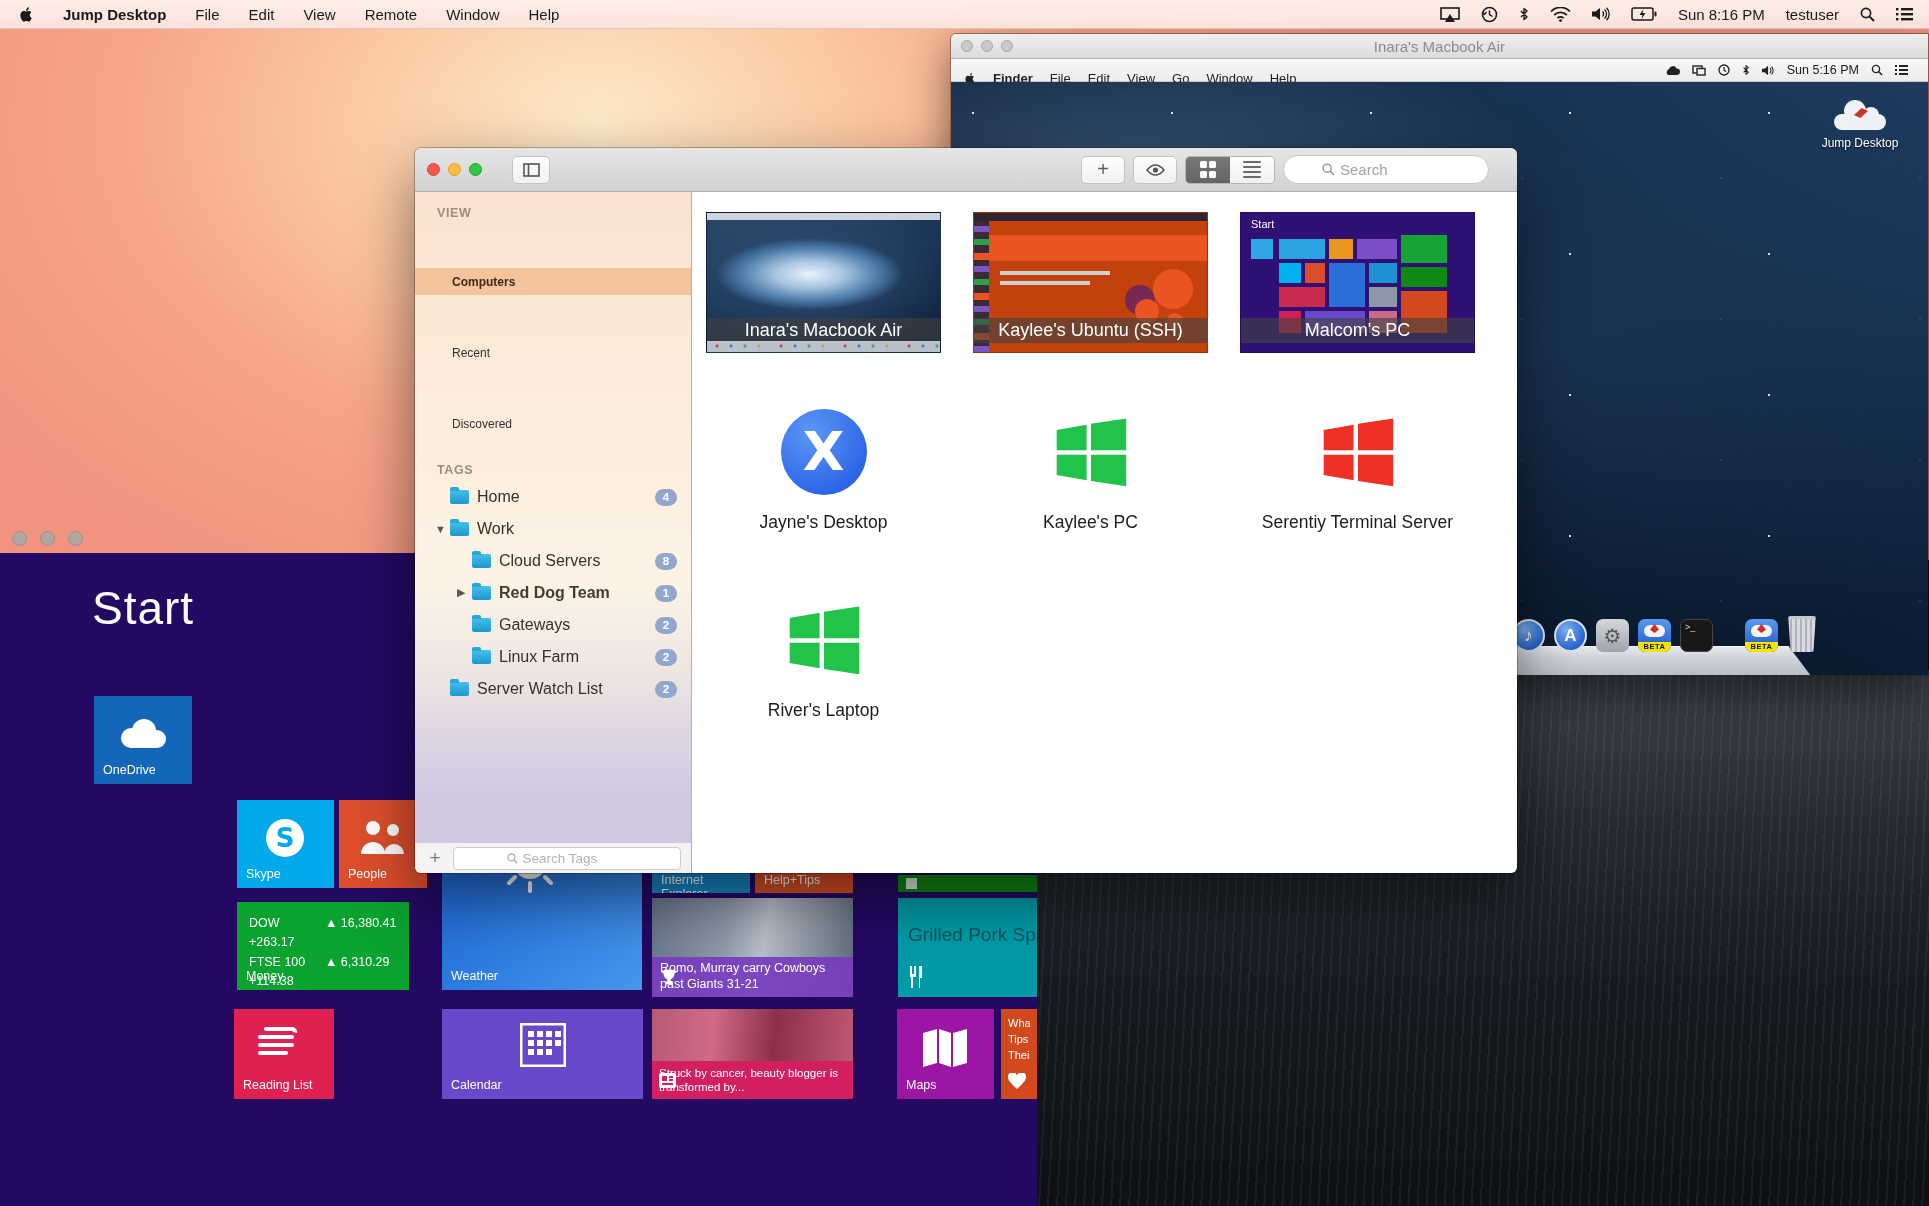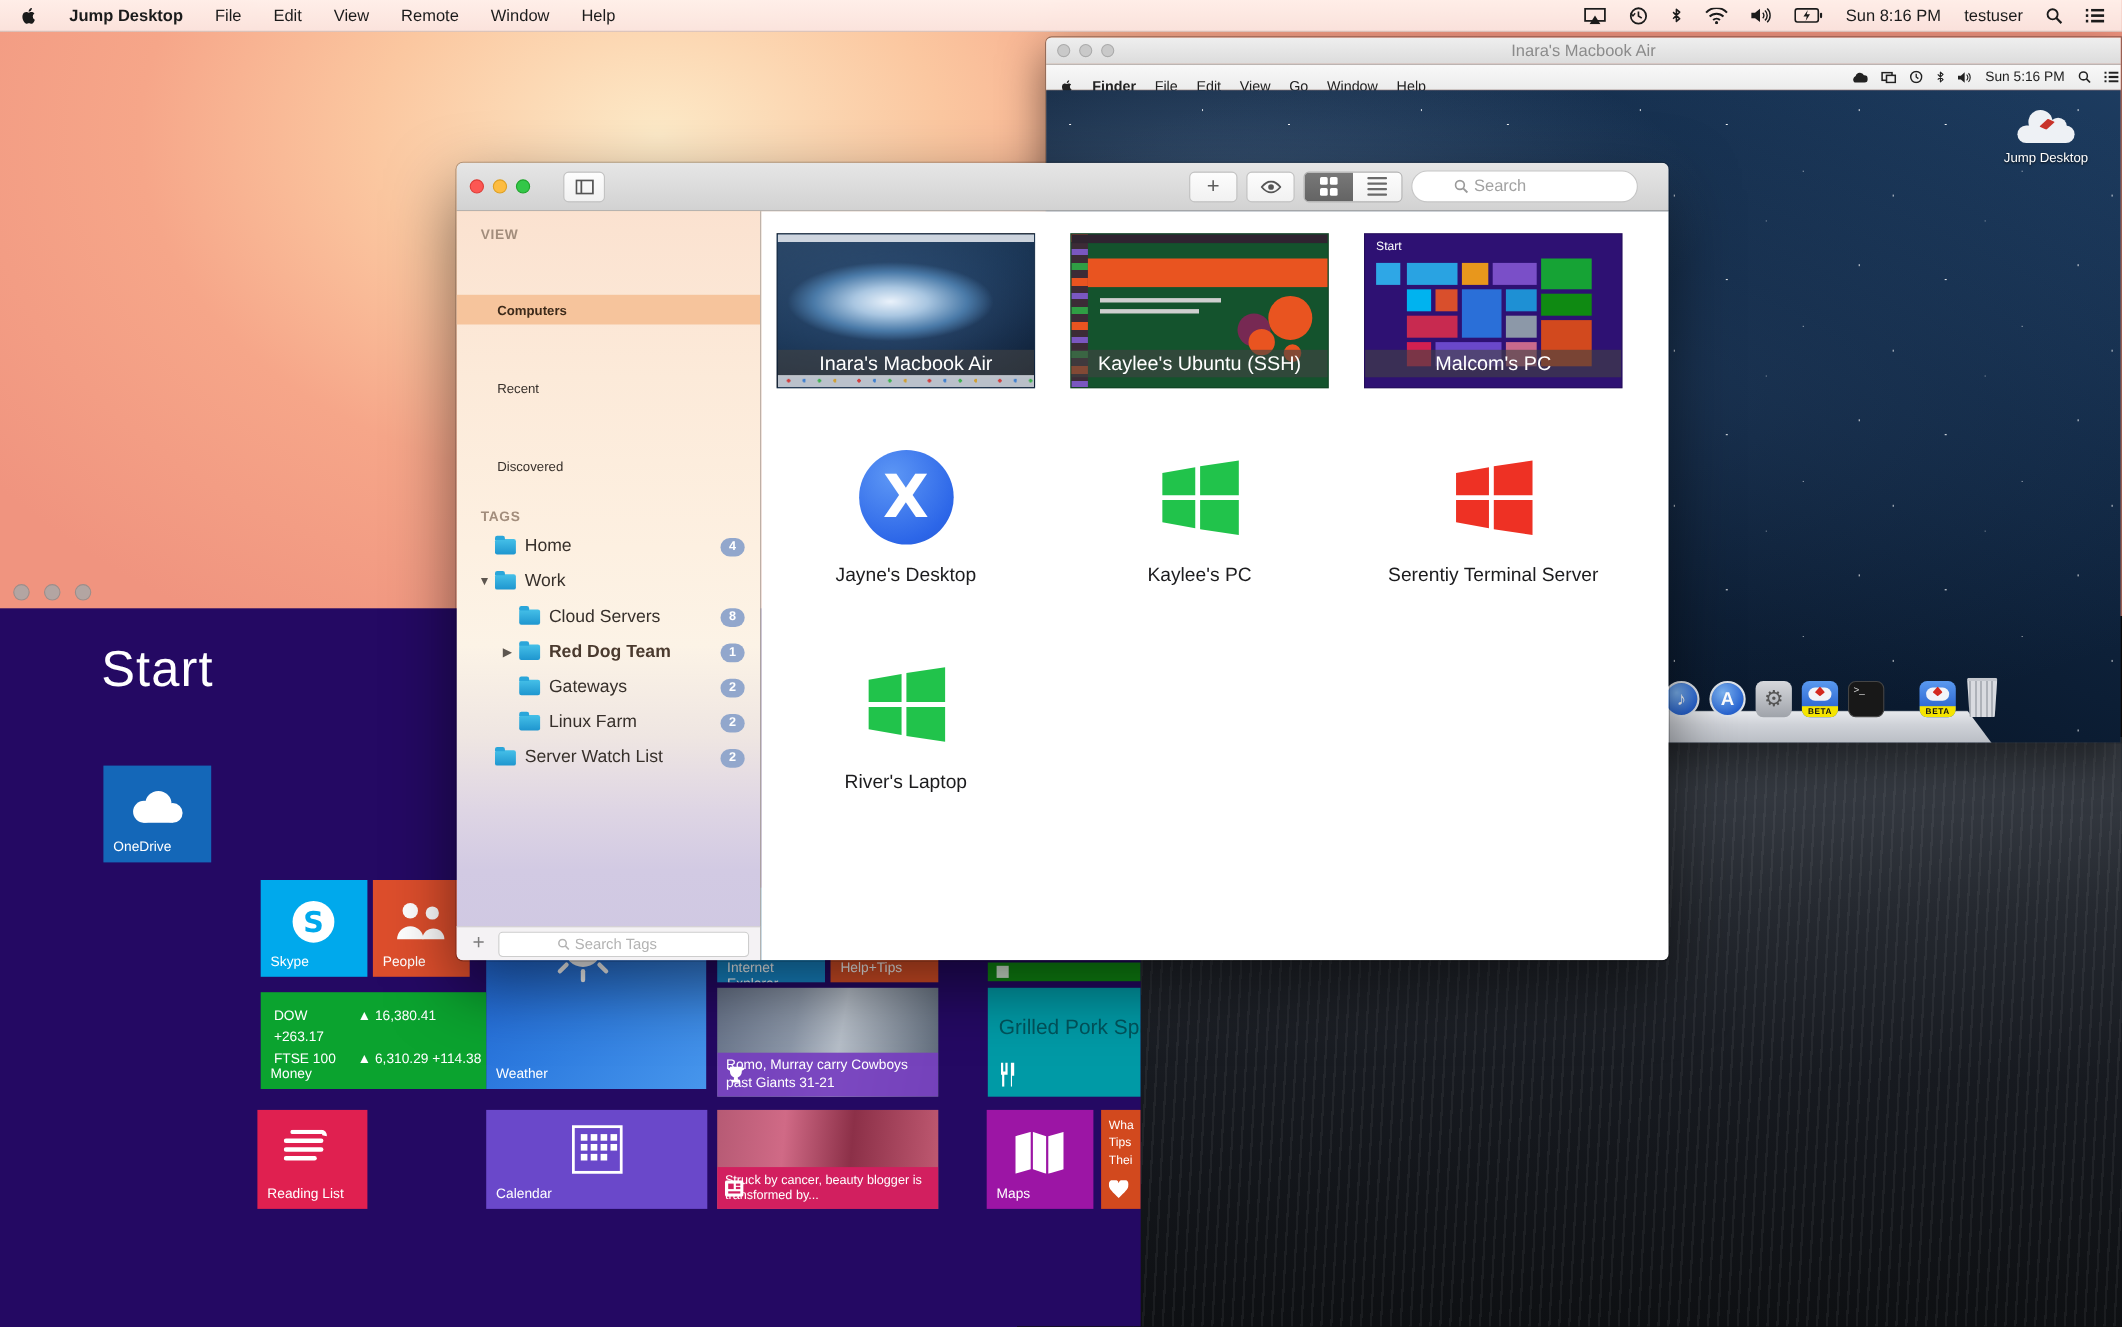--- a/index.html
+++ b/index.html
@@ -35,21 +35,21 @@
   .ss-title { position:absolute; left:92px; top:28px; font-size:46px; font-weight:300; letter-spacing:1px; }
   .tile { position:absolute; overflow:hidden; }
   .tile .t-label { position:absolute; left:9px; bottom:7px; font-size:12.5px; }
   .tile svg { position:absolute; }
   .t-onedrive { left:94px;  top:143px; width:98px;  height:88px; background:#1467b8; }
   .t-mail     { left:237px; top:143px; width:175px; height:88px; background:#2b9fe0; }
   .t-skype    { left:237px; top:247px; width:97px;  height:88px; background:#00a9ec; }
   .t-people   { left:339px; top:247px; width:88px;  height:88px; background:#dd4e2c; }
   .t-weather  { left:442px; top:247px; width:200px; height:190px;
                 background:linear-gradient(135deg,#1a5ecf 0%,#2f7de0 55%,#4796ec 100%); }
-  .t-money    { left:237px; top:349px; width:205px; height:88px; background:#0ba32f; }
+  .t-money    { left:237px; top:349px; width:172px; height:88px; background:#0ba32f; }
   .t-ie       { left:652px; top:254px; width:98px;  height:86px; background:#1787c8; }
   .t-ie .t-label { bottom:auto; top:66px; }
   .t-help     { left:755px; top:254px; width:98px;  height:86px; background:#d94f26; }
   .t-help .t-label { bottom:auto; top:66px; }
   .t-foodsliver { left:898px; top:322px; width:139px; height:17px; background:#0f8a12; }
   .t-foodsliver i { position:absolute; left:8px; top:3px; width:11px; height:11px; background:rgba(255,255,255,.85); }
   .t-sports   { left:652px; top:345px; width:201px; height:99px;
                 background:linear-gradient(100deg,#68748a 0%,#8c97a8 35%,#b7bfc9 55%,#5c6878 100%); }
   .t-sports .caption { position:absolute; left:0; bottom:0; width:100%; height:40px;
                 background:rgba(118,62,192,.92); display:flex; align-items:center; gap:8px; padding:0 8px; }
@@ -75,21 +75,21 @@
     overflow:hidden; }
   .rw-titlebar { height:25px; background:linear-gradient(#efefef,#dcdcdc); position:relative;
     display:flex; align-items:center; justify-content:center; border-bottom:1px solid #b6b6b6; }
   .rw-lights { position:absolute; left:10px; top:6px; display:flex; gap:8px; }
   .rw-lights i { width:12px; height:12px; border-radius:50%; background:#c9c9c9; border:1px solid #ababab; }
   .rw-title { font-size:15px; color:#8b8b8b; }
   .rw-menubar { height:23px; background:linear-gradient(#f8f8f8,#ececec); border-bottom:1px solid #c9c9c9;
     display:flex; align-items:center; font-size:13px; color:#222; }
   .rw-mb-left { display:flex; align-items:center; gap:17px; padding-left:14px;margin-top:17px; }
   .rw-finder { font-weight:bold; }
-  .rw-mb-right { margin-left:auto; display:flex; align-items:center; gap:12px; padding-right:2px; font-size:12.5px; }
+  .rw-mb-right { margin-left:auto; display:flex; align-items:center; gap:12px; padding-right:20px; font-size:12.5px; }
   .rw-desktop { position:relative; height:594px;
     background:
       radial-gradient(ellipse 620px 240px at 16% 18%, rgba(130,165,205,.38), transparent 72%),
       radial-gradient(ellipse 900px 420px at 55% 45%, rgba(60,95,140,.25), transparent 75%),
       linear-gradient(205deg,#1d3c60 0%,#112844 32%,#0a1a2f 62%,#071221 100%); }
   .rw-stars { position:absolute; inset:0;
     background-image:
       radial-gradient(1.4px 1.4px at 22px 31px, rgba(255,255,255,.95) 50%, transparent 55%),
       radial-gradient(1px 1px at 91px 74px, rgba(255,255,255,.7) 50%, transparent 55%),
       radial-gradient(1.2px 1.2px at 142px 18px, rgba(255,255,255,.85) 50%, transparent 55%),
@@ -214,21 +214,21 @@
       radial-gradient(3px 3px at 24px 5px,#4080d0 50%,transparent 55%),
       radial-gradient(3px 3px at 38px 5px,#40b050 50%,transparent 55%),
       radial-gradient(3px 3px at 52px 5px,#d0a030 50%,transparent 55%);
     background-size:64px 11px; background-color:rgba(210,214,222,.88); }
   .t-yosemite { background:
       radial-gradient(ellipse 120px 60px at 12% 62%, rgba(255,238,225,.9), transparent 70%),
       linear-gradient(175deg,#b8bcc4 0%,#b8bcc4 4%,#f2c49a 10%,#ee9d74 48%,#e07d5a 78%,#d06c4e 100%); }
   .t-yosemite::before { content:""; position:absolute; inset:0;
     clip-path:polygon(40% 100%, 54% 0, 100% 0, 100% 100%);
     background:linear-gradient(205deg,#7a675e 0%,#4e3f38 38%,#241c18 75%,#120d0b 100%); }
-  .t-ubuntu { background:#14532d; }
+  .t-ubuntu { background:#c2410c; }
   .t-ubuntu .ub-side { position:absolute; left:0; top:0; bottom:0; width:15px; background:#3c2b36;
     background-image:repeating-linear-gradient(180deg,#e95420 0 7px,#3c2b36 7px 13px,#7a57c0 13px 19px,#3c2b36 19px 26px,#2f9e44 26px 32px,#3c2b36 32px 40px); }
   .t-ubuntu .ub-top { position:absolute; left:0; top:0; right:0; height:8px; background:#2f2430; }
   .t-ubuntu .ub-banner { position:absolute; left:15px; top:22px; right:0; height:26px; background:#e95420; }
   .t-ubuntu .ub-blob { position:absolute; right:52px; top:72px; width:30px; height:30px; border-radius:50%; background:#772953; }
   .t-ubuntu .ub-circles { position:absolute; right:14px; top:56px; width:40px; height:40px; border-radius:50%;
     background:#e95420; box-shadow:-26px 22px 0 -8px #e95420, 2px 32px 0 -12px #e95420; }
   .t-ubuntu .ub-line { position:absolute; left:26px; height:4px; background:#cfcfcf; }
   .t-win8 { background:#2e1173; }
   .t-win8 .mini-start { position:absolute; left:10px; top:5px; font-size:11px; color:#fff; font-weight:300; }

